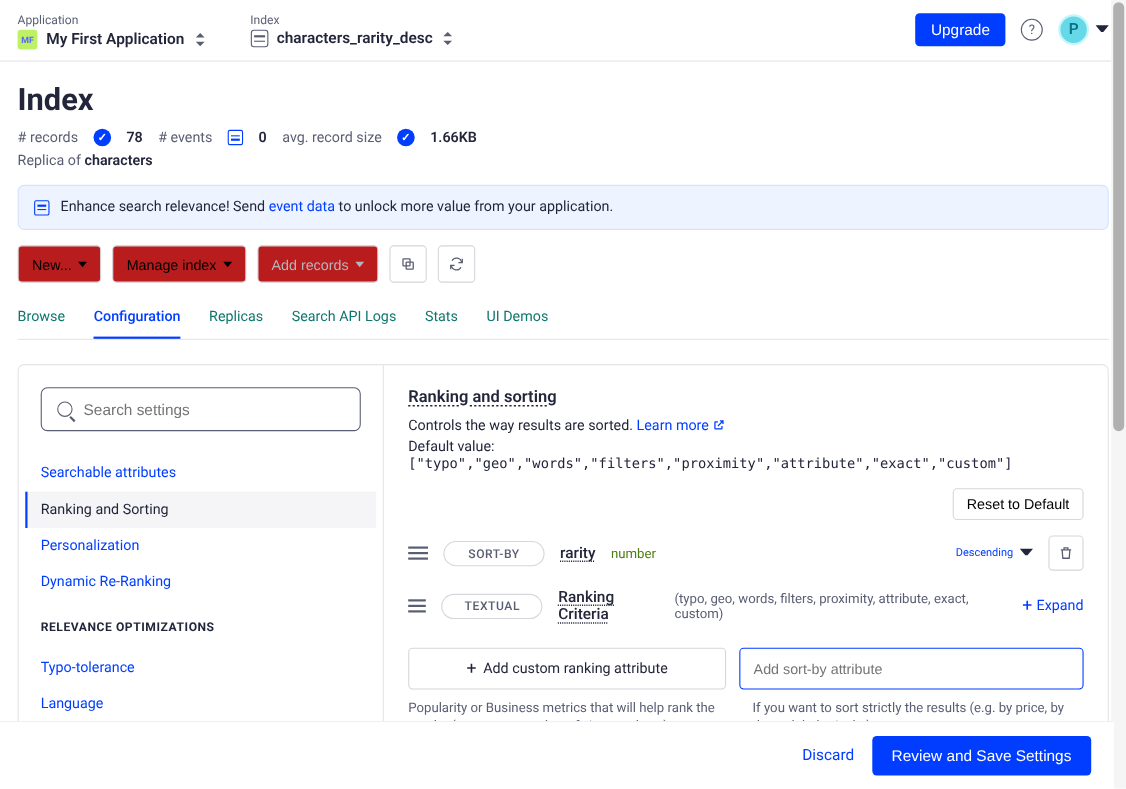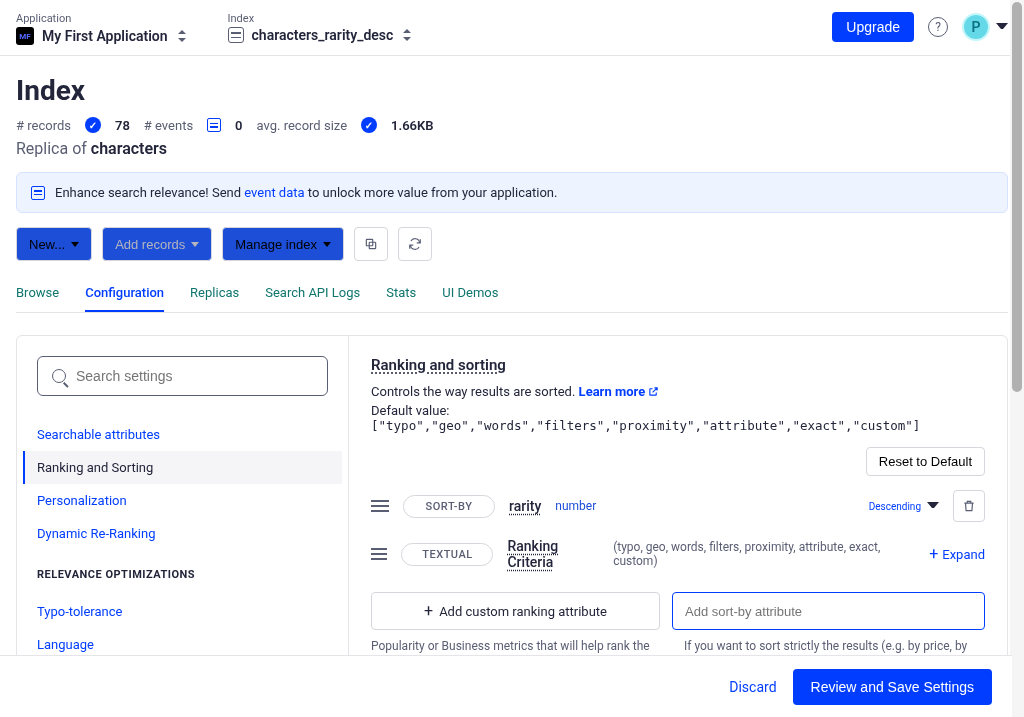--- a/index.html
+++ b/index.html
@@ -5,21 +5,21 @@
   * { box-sizing: border-box; margin: 0; padding: 0; }
   body { font-family: -apple-system, BlinkMacSystemFont, "Segoe UI", Roboto, sans-serif; font-size: 14px; color: #23263b; background: #fff; }
   .page { width: 1024px; height: 717px; overflow: hidden; position: relative; }
   .scroll-track { position: absolute; right: 0; top: 0; width: 14px; height: 100%; background: #f5f5f5; }
   .scroll-thumb { position: absolute; right: 2px; top: 2px; width: 10px; height: 390px; background: #b0b0b0; border-radius: 5px; }
 
   .topbar { display: flex; align-items: flex-start; padding: 12px 16px 10px 16px; border-bottom: 1px solid #e4e4e9; gap: 40px; }
   .selector { display: flex; flex-direction: column; gap: 2px; }
   .sel-label { font-size: 11px; color: #5a5e73; }
   .sel-value { display: flex; align-items: center; gap: 8px; font-size: 14px; font-weight: 600; cursor: pointer; }
-  .app-icon { width: 18px; height: 18px; background: #000000; border-radius: 3px; font-size: 8px; display: flex; align-items: center; justify-content: center; color: #5468ff; font-weight: 700; }
+  .app-icon { width: 18px; height: 18px; background: #bef264; border-radius: 3px; font-size: 8px; display: flex; align-items: center; justify-content: center; color: #5468ff; font-weight: 700; }
   .index-icon { width: 16px; height: 16px; border: 1.5px solid #5a5e73; border-radius: 3px; position: relative; }
   .index-icon::before { content: ""; position: absolute; left: 2px; right: 2px; top: 4px; height: 1.5px; background: #5a5e73; }
   .index-icon::after { content: ""; position: absolute; left: 2px; right: 2px; bottom: 4px; height: 1.5px; background: #5a5e73; }
   .updown { width: 12px; height: 14px; position: relative; }
   .updown::before { content: ""; position: absolute; left: 2px; top: 1px; border-left: 4px solid transparent; border-right: 4px solid transparent; border-bottom: 4px solid #5a5e73; }
   .updown::after { content: ""; position: absolute; left: 2px; bottom: 1px; border-left: 4px solid transparent; border-right: 4px solid transparent; border-top: 4px solid #5a5e73; }
   .top-right { margin-left: auto; display: flex; align-items: center; gap: 14px; }
   .upgrade-btn { background: #003dff; color: #fff; border: none; padding: 7px 14px; border-radius: 4px; font-size: 14px; font-weight: 500; cursor: pointer; }
   .help-icon { width: 20px; height: 20px; border: 1.5px solid #5a5e73; border-radius: 50%; display: flex; align-items: center; justify-content: center; font-size: 12px; color: #5a5e73; cursor: pointer; }
   .avatar-wrap { display: flex; align-items: center; gap: 6px; cursor: pointer; }
@@ -30,28 +30,28 @@
   .main { padding: 18px 16px 0 16px; }
   .page-title { font-size: 28px; font-weight: 700; margin-bottom: 10px; }
   .stats-row { display: flex; align-items: center; gap: 14px; font-size: 13px; margin-bottom: 6px; }
   .stat-label { color: #5a5e73; }
   .stat-badge { width: 16px; height: 16px; background: #003dff; border-radius: 50%; display: inline-flex; align-items: center; justify-content: center; }
   .stat-badge::after { content: "✓"; color: #fff; font-size: 10px; font-weight: 700; }
   .events-icon { width: 14px; height: 14px; border: 1.5px solid #003dff; border-radius: 2px; display: inline-block; position: relative; }
   .events-icon::before { content: ""; position: absolute; left: 2px; right: 2px; top: 3.5px; height: 1.5px; background: #003dff; }
   .events-icon::after { content: ""; position: absolute; left: 2px; right: 2px; bottom: 3.5px; height: 1.5px; background: #003dff; }
   .stat-val { font-weight: 600; }
-  .replica-line { font-size: 16px; color: #5a5e73; margin-bottom: 14px; }
+  .replica-line { font-size: 13px; color: #5a5e73; margin-bottom: 14px; }
   .replica-line b { color: #23263b; font-weight: 600; }
 
   .info-banner { background: #eef4ff; border: 1px solid #d6e2ff; border-radius: 6px; padding: 12px 14px; display: flex; align-items: center; gap: 10px; font-size: 13px; margin-bottom: 14px; }
   .info-banner a { color: #003dff; text-decoration: none; }
 
   .action-row { display: flex; gap: 10px; margin-bottom: 14px; }
-  .btn { border: 1px solid #d6d6dc; background: #1d4ed8; border-radius: 4px; padding: 7px 12px; font-size: 13px; cursor: pointer; display: flex; align-items: center; gap: 6px; }
+  .btn { border: 1px solid #d6d6dc; background: #b91c1c; border-radius: 4px; padding: 7px 12px; font-size: 13px; cursor: pointer; display: flex; align-items: center; gap: 6px; }
   .btn.disabled { color: #b5b5be; cursor: default; }
   .btn .caret { border-left: 4px solid transparent; border-right: 4px solid transparent; border-top: 5px solid currentColor; }
   .icon-btn { width: 34px; height: 34px; border: 1px solid #d6d6dc; border-radius: 4px; display: flex; align-items: center; justify-content: center; cursor: pointer; background: #fff; }
 
   .tabs { display: flex; gap: 26px; border-bottom: 1px solid #e4e4e9; font-size: 13px; }
   .tab { padding: 10px 0; color: #0f766e; cursor: pointer; }
   .tab.active { color: #003dff; border-bottom: 2px solid #003dff; font-weight: 500; }
 
   .config-panel { display: flex; border: 1px solid #e4e4e9; border-radius: 6px; margin-top: 22px; height: 352px; overflow: hidden; }
   .side { width: 332px; border-right: 1px solid #e4e4e9; padding: 20px; overflow: hidden; }
@@ -59,32 +59,32 @@
   .search-box input { border: none; outline: none; font-size: 14px; flex: 1; background: transparent; }
   .mag { width: 14px; height: 14px; border: 1.5px solid #5a5e73; border-radius: 50%; position: relative; }
   .mag::after { content: ""; position: absolute; width: 6px; height: 1.5px; background: #5a5e73; bottom: -3px; right: -4px; transform: rotate(45deg); }
   .side-heading { font-size: 11px; font-weight: 700; letter-spacing: .5px; color: #23263b; margin-bottom: 14px; text-transform: uppercase; }
   .side-item { padding: 9px 14px; margin: 0 -14px; font-size: 13px; color: #003dff; cursor: pointer; }
   .side-item.active { background: #f5f5f7; color: #23263b; border-left: 2px solid #003dff; padding-left: 12px; }
 
   .content { flex: 1; padding: 20px 22px; overflow-y: auto; position: relative; }
   .section-title { font-size: 15px; font-weight: 600; text-decoration: underline; text-decoration-style: dotted; text-underline-offset: 3px; margin-bottom: 10px; }
   .section-desc { font-size: 13px; color: #23263b; margin-bottom: 4px; }
-  .section-desc a { color: #003dff; text-decoration: none; font-weight: bold; }
+  .section-desc a { color: #003dff; text-decoration: none; }
   .default-line { font-size: 13px; margin-bottom: 14px; }
   .mono { font-family: "SFMono-Regular", Consolas, monospace; font-size: 12.5px; }
   .reset-wrap { display: flex; justify-content: flex-end; margin-bottom: 6px; }
   .reset-btn { border: 1px solid #d6d6dc; background: #fff; border-radius: 4px; padding: 6px 12px; font-size: 13px; cursor: pointer; }
 
   .rank-row { display: flex; align-items: center; gap: 14px; padding: 8px 0; }
   .drag { width: 18px; display: flex; flex-direction: column; gap: 3px; cursor: grab; }
   .drag span { height: 2px; background: #5a5e73; }
   .pill { border: 1px solid #d6d6dc; border-radius: 14px; padding: 4px 18px; font-size: 11px; letter-spacing: .5px; color: #5a5e73; font-weight: 500; min-width: 92px; text-align: center; }
   .rank-name { font-size: 14px; font-weight: 500; text-decoration: underline dotted; text-underline-offset: 3px; }
-  .rank-type { font-size: 12px; color: #1d4ed8; }
+  .rank-type { font-size: 12px; color: #4d7c0f; }
   .spacer { flex: 1; }
   .desc-toggle { color: #003dff; font-size: 10px; cursor: pointer; display: flex; align-items: center; gap: 6px; }
   .trash-btn { width: 32px; height: 32px; border: 1px solid #d6d6dc; border-radius: 4px; display: flex; align-items: center; justify-content: center; cursor: pointer; }
   .criteria-list { font-size: 12px; color: #5a5e73; }
   .expand { color: #003dff; font-size: 13px; cursor: pointer; display: flex; align-items: center; gap: 4px; }
   .plus { font-size: 16px; line-height: 1; }
 
   .add-row { display: flex; gap: 12px; margin-top: 14px; }
   .add-box { flex: 1; border: 1px solid #d6d6dc; border-radius: 4px; height: 38px; display: flex; align-items: center; justify-content: center; gap: 6px; font-size: 13px; color: #23263b; cursor: pointer; }
   .add-input { flex: 1; border: 1px solid #003dff; border-radius: 4px; height: 38px; padding: 0 12px; font-size: 13px; outline: none; }
@@ -154,26 +154,26 @@
       <span>
         <span>Enhance search relevance! Send </span><a href="#">event data</a><span> to unlock more value from your application.</span>
       </span>
     </div>
 
     <div class="action-row">
       <button class="btn">
           <span>New...</span>
           <span class="caret"></span>
         </button>
+      <button class="btn">
+          <span>Manage index</span>
+          <span class="caret"></span>
+        </button>
       <button class="btn disabled">
           <span>Add records</span>
-          <span class="caret"></span>
-        </button>
-      <button class="btn">
-          <span>Manage index</span>
           <span class="caret"></span>
         </button>
       <div class="icon-btn">
         <svg width="14" height="14" viewBox="0 0 24 24" fill="none" stroke="#5a5e73" stroke-width="2">
             <rect x="9" y="9" width="11" height="11" rx="1"></rect>
             <rect x="4" y="4" width="11" height="11" rx="1"></rect>
           </svg>
       </div>
       <div class="icon-btn">
         <svg width="14" height="14" viewBox="0 0 24 24" fill="none" stroke="#5a5e73" stroke-width="2">

